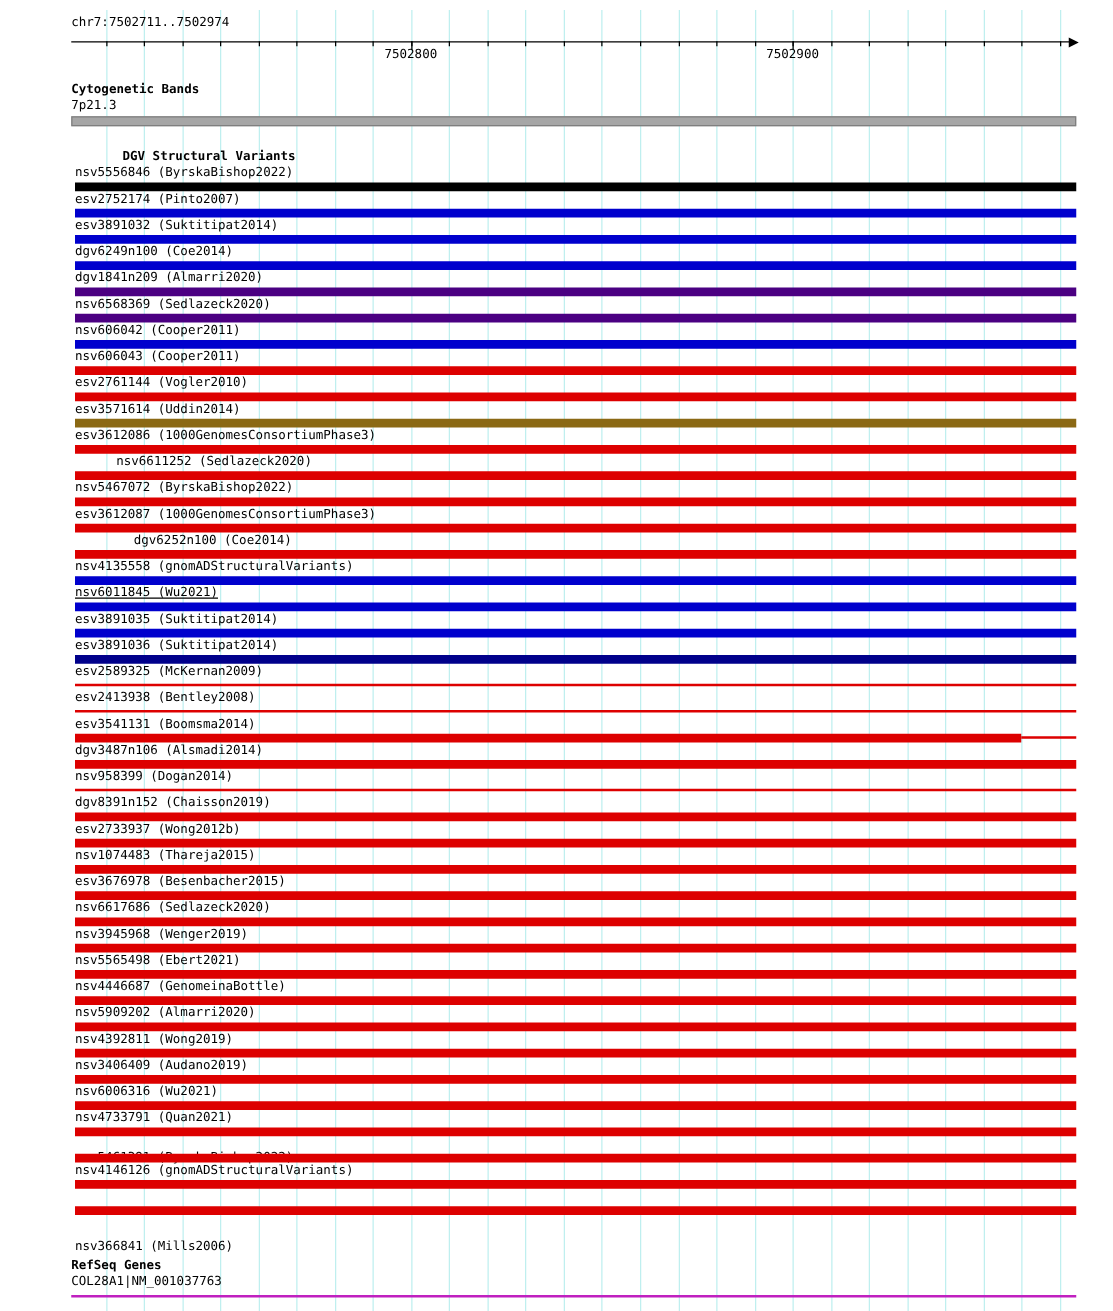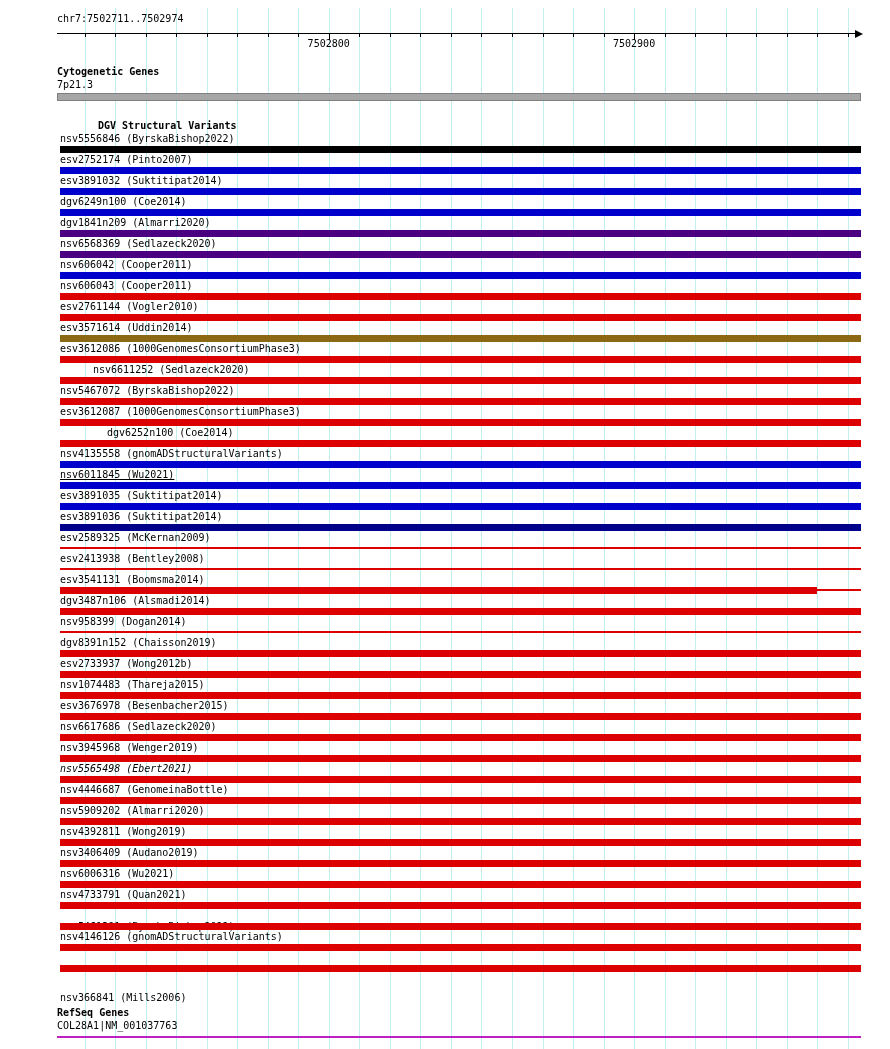--- a/index.html
+++ b/index.html
@@ -87,21 +87,21 @@
       <div class="tick minor" style="left: 756.2px; background: rgb(0, 0, 0);"></div>
       <div class="tick minor" style="left: 786.7px; background: rgb(0, 0, 0);"></div>
       <div class="tick minor" style="left: 817.3px; background: rgb(0, 0, 0);"></div>
       <div class="tick minor" style="left: 847.8px; background: rgb(0, 0, 0);"></div>
       <div class="tick major" style="left: 328.7px; background: rgb(0, 0, 0);"></div>
       <div class="tick-label" style="left: 328.7px;">7502800</div>
       <div class="tick major" style="left: 634.1px; background: rgb(0, 0, 0);"></div>
       <div class="tick-label" style="left: 634.1px;">7502900</div>
     </div>
 
-  <div class="section-title" style="left:57px;top:66px;">Cytogenetic Genes</div>
+  <div class="section-title" style="left:57px;top:66px;">Cytogenetic Bands</div>
   <div class="plain-label" style="left:57px;top:79px;">7p21.3</div>
   <div class="cyto-bar" style="background: rgb(166, 166, 166); border: 1px solid rgb(127, 127, 127);"></div>
 
   <div class="section-title" style="left:57px;top:120px;margin-left:41px;">DGV Structural Variants</div>
   <div id="variants">
       <div class="vlabel" style="left: 60px; top: 133px;">nsv5556846 (ByrskaBishop2022)</div>
       <div class="vbar" style="left: 60px; top: 146px; width: 801px; height: 7px; background: rgb(0, 0, 0);"></div>
       <div class="vlabel" style="left: 60px; top: 154px;">esv2752174 (Pinto2007)</div>
       <div class="vbar" style="left: 60px; top: 167px; width: 801px; height: 7px; background: rgb(0, 0, 205);"></div>
       <div class="vlabel" style="left: 60px; top: 175px;">esv3891032 (Suktitipat2014)</div>
@@ -154,21 +154,21 @@
       <div class="vlabel" style="left: 60px; top: 658px;">esv2733937 (Wong2012b)</div>
       <div class="vbar" style="left: 60px; top: 671px; width: 801px; height: 7px; background: rgb(221, 0, 0);"></div>
       <div class="vlabel" style="left: 60px; top: 679px;">nsv1074483 (Thareja2015)</div>
       <div class="vbar" style="left: 60px; top: 692px; width: 801px; height: 7px; background: rgb(221, 0, 0);"></div>
       <div class="vlabel" style="left: 60px; top: 700px;">esv3676978 (Besenbacher2015)</div>
       <div class="vbar" style="left: 60px; top: 713px; width: 801px; height: 7px; background: rgb(221, 0, 0);"></div>
       <div class="vlabel" style="left: 60px; top: 721px;">nsv6617686 (Sedlazeck2020)</div>
       <div class="vbar" style="left: 60px; top: 734px; width: 801px; height: 7px; background: rgb(221, 0, 0);"></div>
       <div class="vlabel" style="left: 60px; top: 742px;">nsv3945968 (Wenger2019)</div>
       <div class="vbar" style="left: 60px; top: 755px; width: 801px; height: 7px; background: rgb(221, 0, 0);"></div>
-      <div class="vlabel" style="left: 60px; top: 763px; font-style: italic;">nsv5565498 (Ebert2021)</div>
+      <div class="vlabel" style="left: 60px; top: 763px;">nsv5565498 (Ebert2021)</div>
       <div class="vbar" style="left: 60px; top: 776px; width: 801px; height: 7px; background: rgb(221, 0, 0);"></div>
       <div class="vlabel" style="left: 60px; top: 784px;">nsv4446687 (GenomeinaBottle)</div>
       <div class="vbar" style="left: 60px; top: 797px; width: 801px; height: 7px; background: rgb(221, 0, 0);"></div>
       <div class="vlabel" style="left: 60px; top: 805px;">nsv5909202 (Almarri2020)</div>
       <div class="vbar" style="left: 60px; top: 818px; width: 801px; height: 7px; background: rgb(221, 0, 0);"></div>
       <div class="vlabel" style="left: 60px; top: 826px;">nsv4392811 (Wong2019)</div>
       <div class="vbar" style="left: 60px; top: 839px; width: 801px; height: 7px; background: rgb(221, 0, 0);"></div>
       <div class="vlabel" style="left: 60px; top: 847px;">nsv3406409 (Audano2019)</div>
       <div class="vbar" style="left: 60px; top: 860px; width: 801px; height: 7px; background: rgb(221, 0, 0);"></div>
       <div class="vlabel" style="left: 60px; top: 868px;">nsv6006316 (Wu2021)</div>

